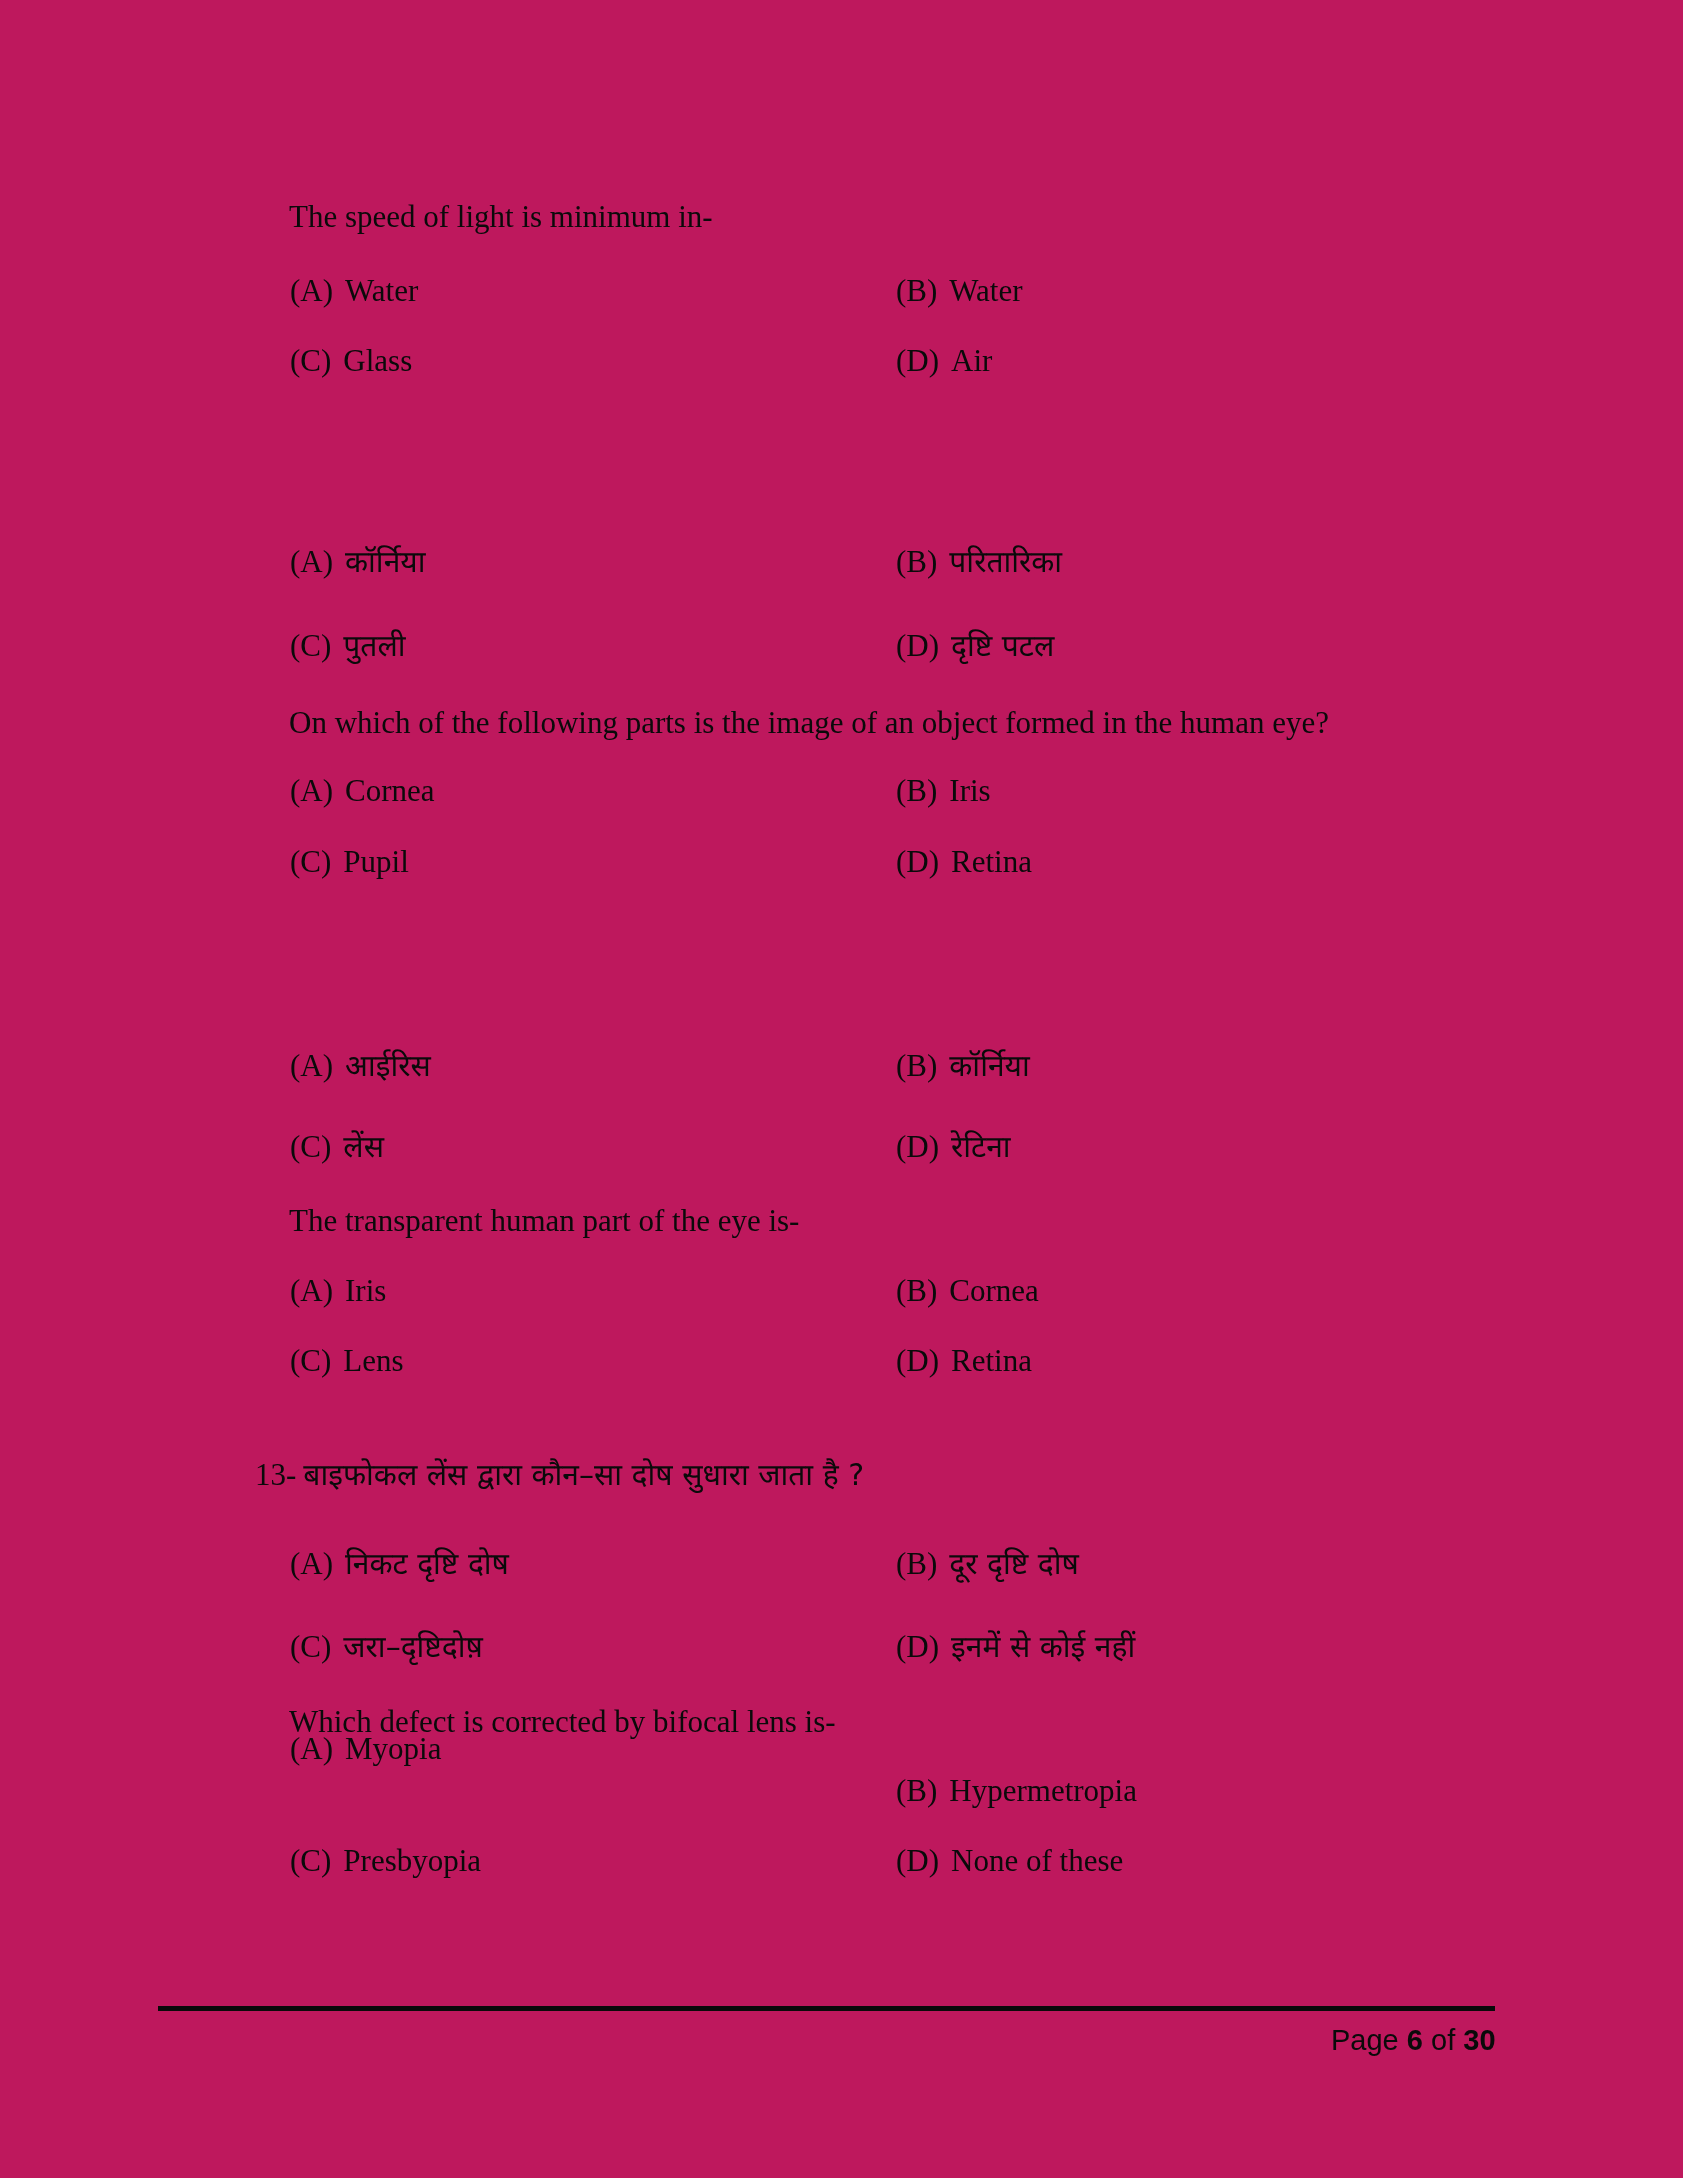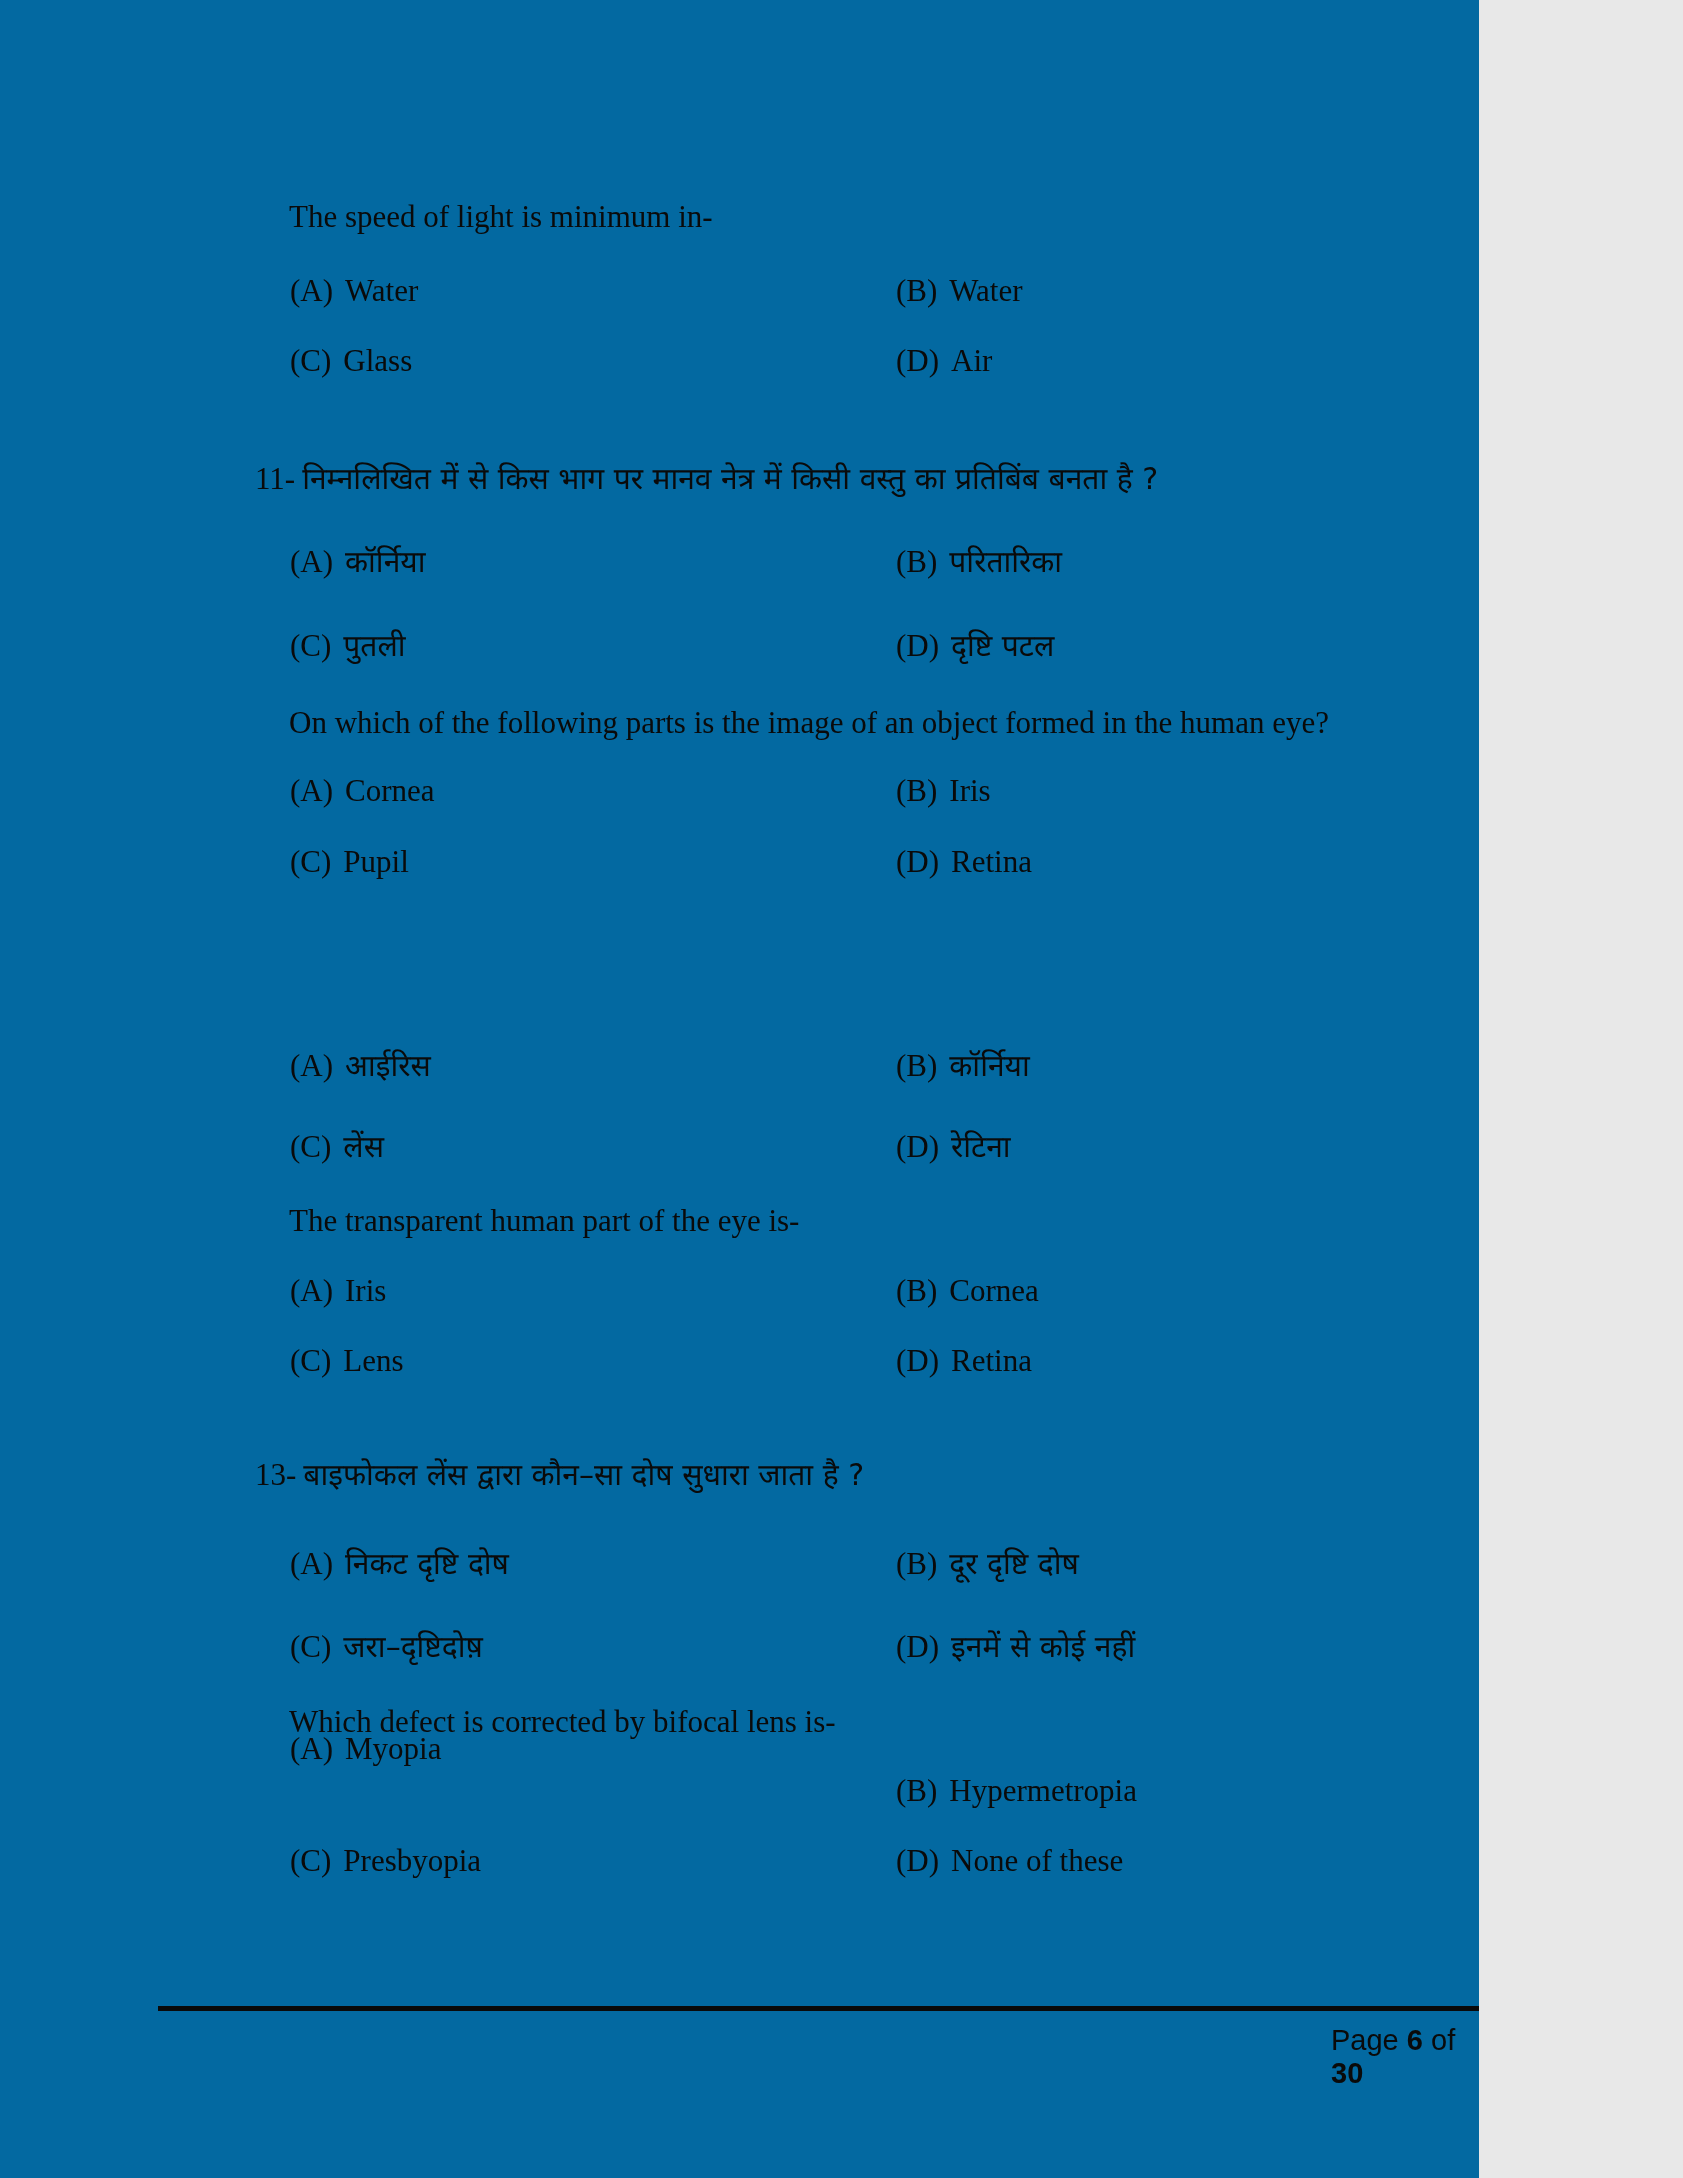--- a/index.html
+++ b/index.html
@@ -1,20 +1,20 @@
 <!DOCTYPE html>
 <html><head>
 <meta charset="utf-8">
 <style>
   html, body { margin: 0; padding: 0; background: #e8e8e8; }
   .page {
     position: relative;
-    width: 1479px;
+    width: 1683px;
     height: 2178px;
-    background: #0369a1;
+    background: #be185d;
     color: #000000;
     overflow: hidden;
   }
   .abs { position: absolute; white-space: nowrap; }
   .en  { font-family: "Liberation Serif", serif; font-size: 31px; color: #0a0a0a; }
   .hi  { font-family: "DejaVu Sans", sans-serif; font-size: 30px; color: #0a0a0a; }
   .lbl { font-family: "Liberation Serif", serif; font-size: 31px; color: #0a0a0a; margin-right: 12px; }
   .num { font-family: "Liberation Serif", serif; font-size: 31px; color: #0a0a0a; margin-right: 7px; }
   .qhead { left: 255px; }
   .qtext { left: 289px; }
@@ -44,21 +44,20 @@
 
 <div class="page">
 
   <div class="abs qtext en" style="top:199px">The speed of light is minimum in-</div>
 
   <span class="abs optA" style="top:273px"><span class="lbl">(A)</span><span class="en">Water</span></span>
   <span class="abs optB" style="top:273px"><span class="lbl">(B)</span><span class="en">Water</span></span>
   <span class="abs optA" style="top:343px"><span class="lbl">(C)</span><span class="en">Glass</span></span>
   <span class="abs optB" style="top:343px"><span class="lbl">(D)</span><span class="en">Air</span></span>
 
-  <div class="abs qhead" style="top:457px"><span class="num">11-</span><span class="hi">निम्नलिखित में से किस भाग पर मानव नेत्र में किसी वस्तु का प्रतिबिंब बनता है ?</span></div>
 
   <span class="abs optA" style="top:540px"><span class="lbl">(A)</span><span class="hi">कॉर्निया</span></span>
   <span class="abs optB" style="top:540px"><span class="lbl">(B)</span><span class="hi">परितारिका</span></span>
   <span class="abs optA" style="top:624px"><span class="lbl">(C)</span><span class="hi">पुतली</span></span>
   <span class="abs optB" style="top:624px"><span class="lbl">(D)</span><span class="hi">दृष्टि पटल</span></span>
 
   <div class="abs qtext en" style="top:705px">On which of the following parts is the image of an object formed in the human eye?</div>
 
   <span class="abs optA" style="top:773px"><span class="lbl">(A)</span><span class="en">Cornea</span></span>
   <span class="abs optB" style="top:773px"><span class="lbl">(B)</span><span class="en">Iris</span></span>

